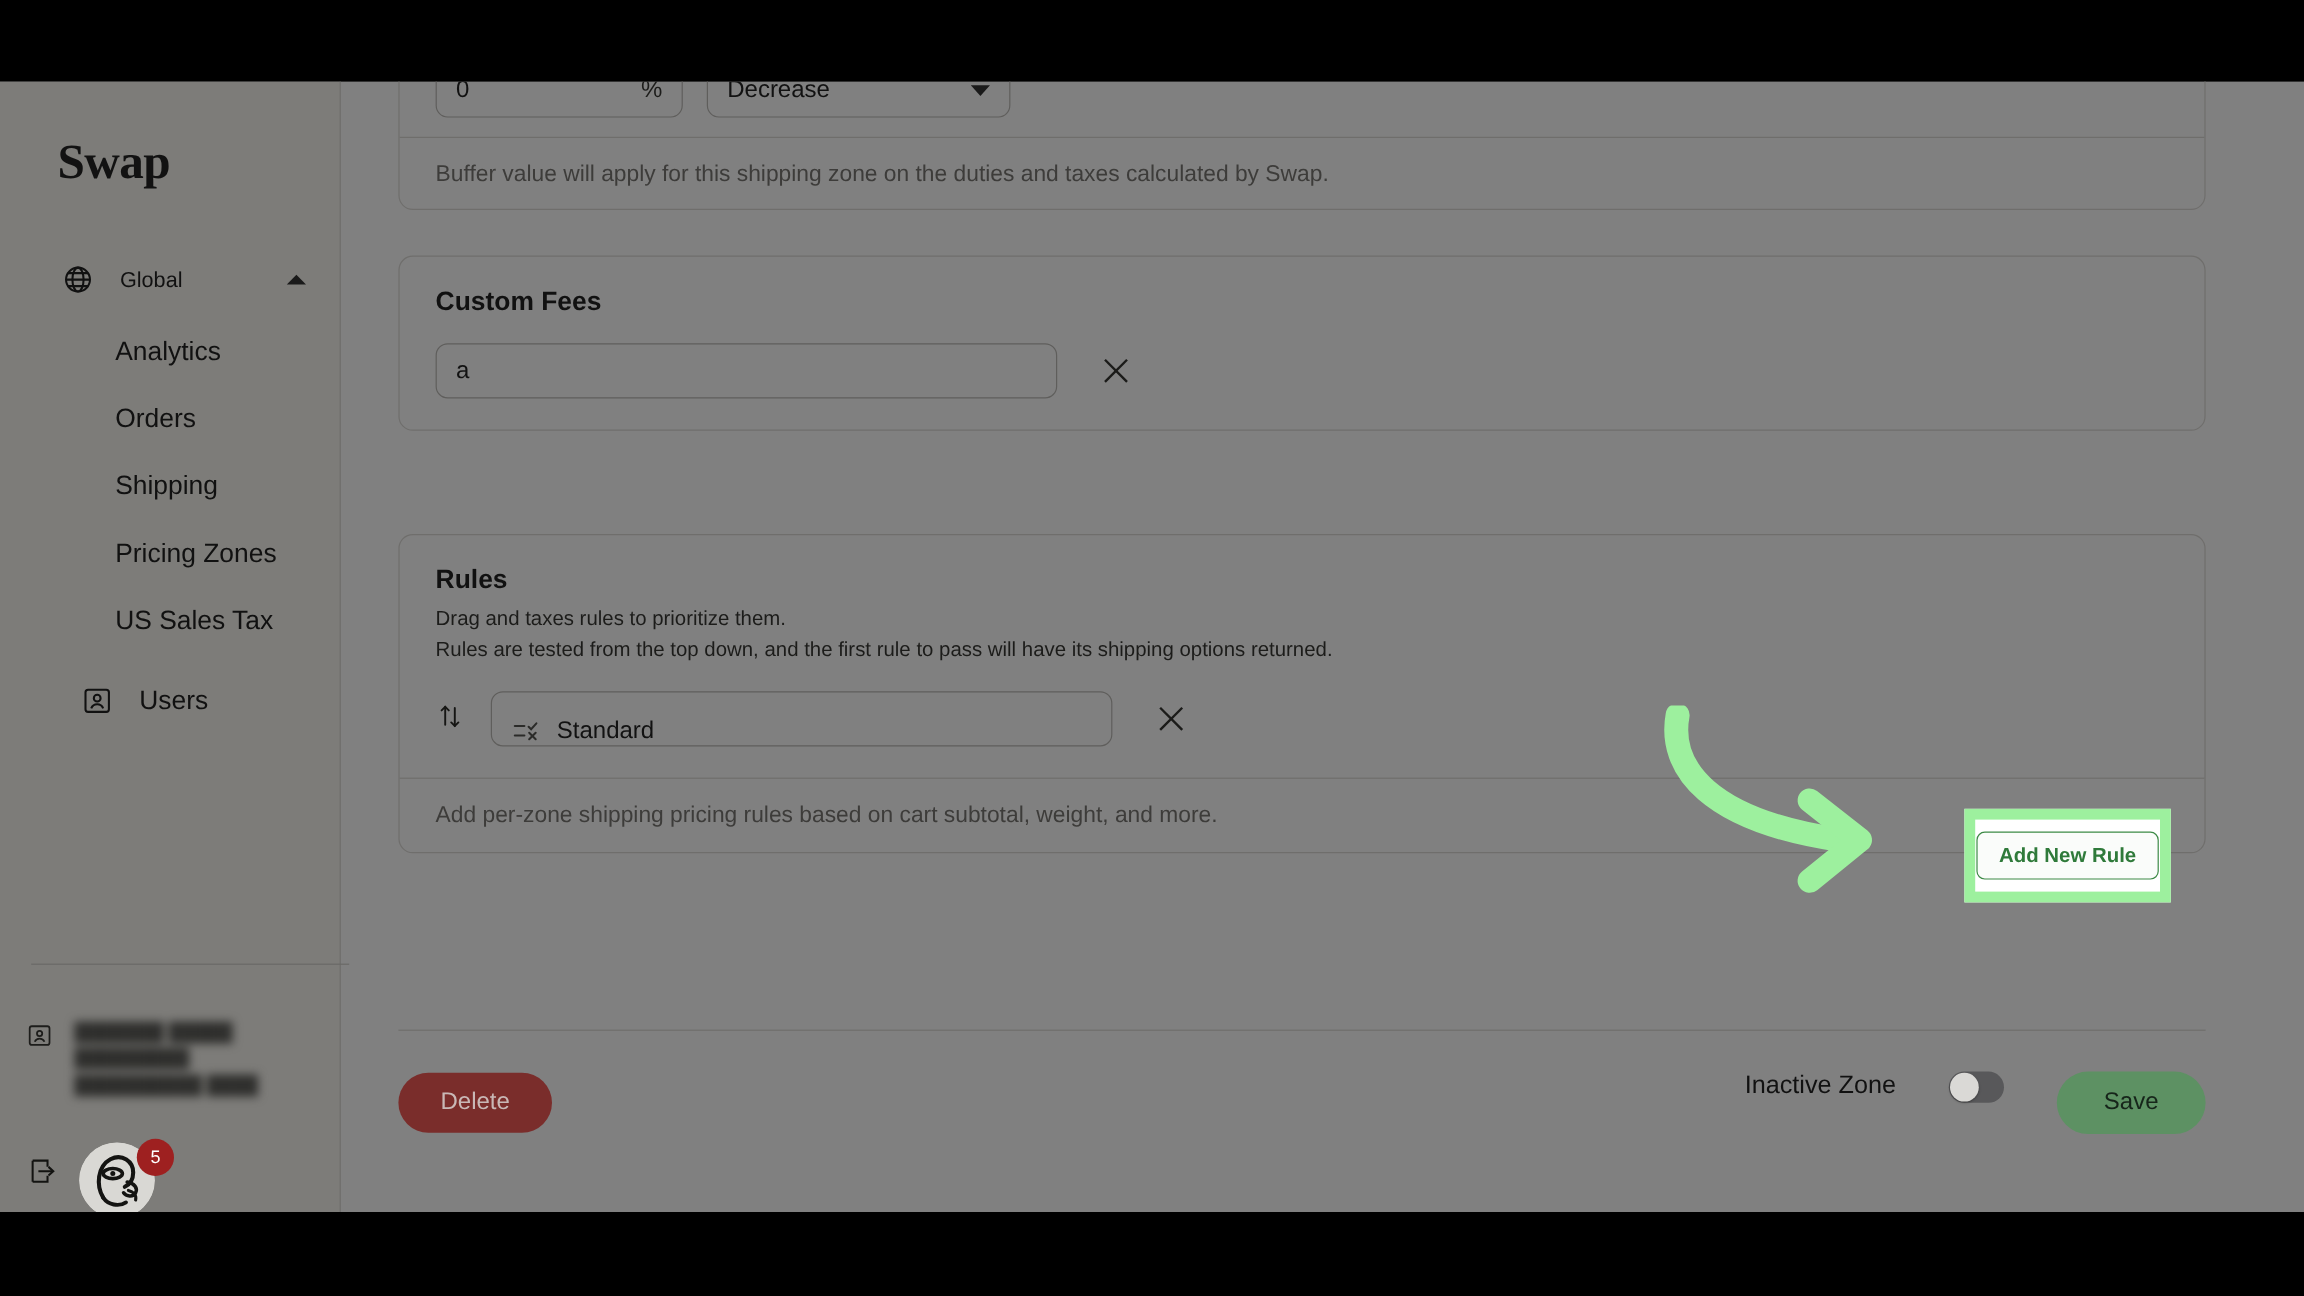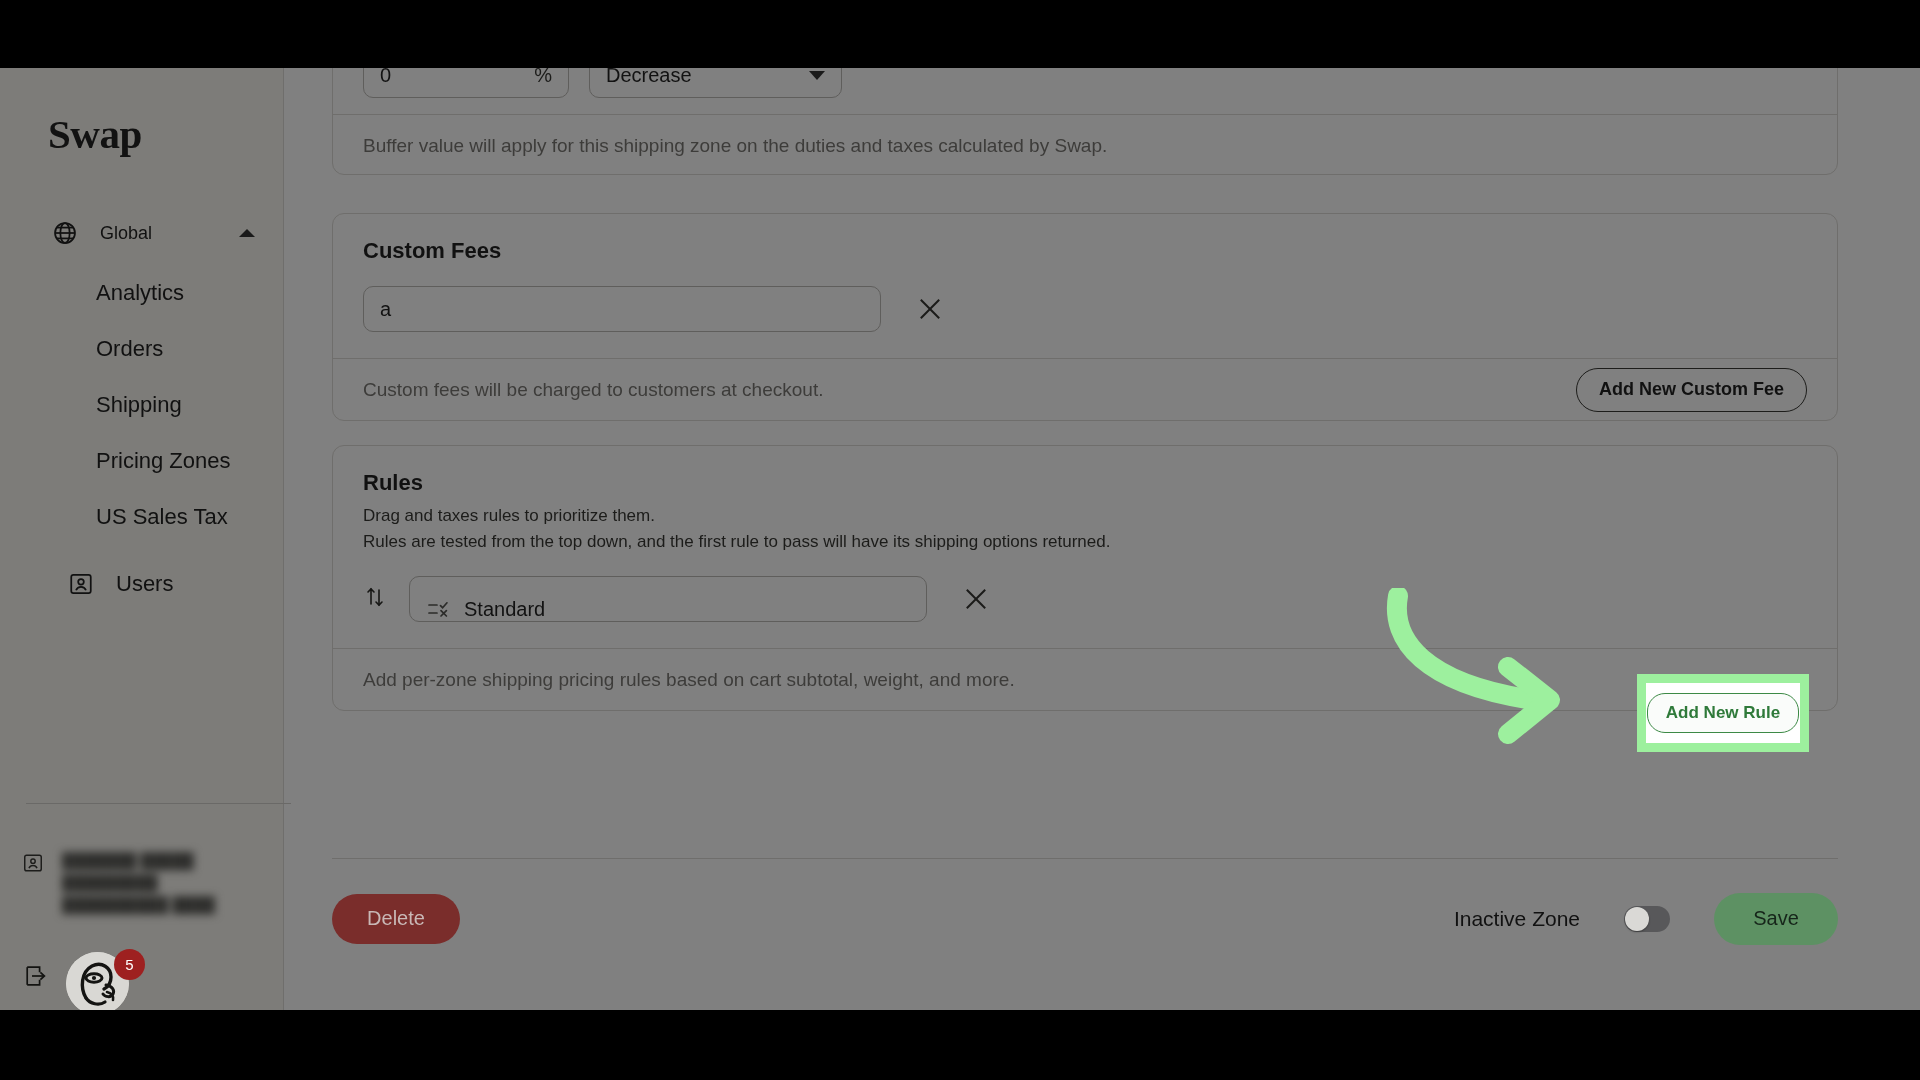--- a/index.html
+++ b/index.html
@@ -156,21 +156,21 @@
   #highlight-box {
     position: absolute;
     left: 1353px; top: 606px;
     width: 172px; height: 78px;
     background: #ffffff;
     border: 9px solid #9df09e;
     display: flex; align-items: center; justify-content: center;
     z-index: 40;
   }
   #add-rule-btn {
-    border: 1px solid #3d8a46; border-radius: 18px;
+    border: 1px solid #3d8a46; border-radius: 7px;
     height: 40px; padding: 0 18px;
     background: #fafcfa; color: #2f7a3a;
     font-size: 17px; font-weight: 700;
     font-family: "Liberation Sans", sans-serif;
     cursor: pointer; white-space: nowrap;
   }
   #arrow-annotation {
     position: absolute; left: 1100px; top: 520px;
     width: 280px; height: 180px; z-index: 39; pointer-events: none;
   }
@@ -180,21 +180,21 @@
     position: absolute; left: 48px; top: 790px;
     width: 1506px; height: 120px;
     border-top: 1px solid #6f6e6c;
     display: flex; align-items: center; justify-content: space-between;
   }
   #delete-btn {
     width: 128px; height: 50px; border: none; border-radius: 26px;
     background: #7a2d2b; color: #c9b8b6; font-size: 20px;
     font-family: "Liberation Sans", sans-serif; cursor: pointer;
   }
-  #footer-right { display: flex; align-items: center; gap: 44px; }
+  #footer-right { display: flex; align-items: flex-start; gap: 44px; }
   #inactive-label { font-size: 21px; color: #111; }
   #toggle {
     width: 46px; height: 26px; border-radius: 13px;
     background: #58585a; position: relative; cursor: pointer; flex: none;
   }
   #toggle-knob {
     position: absolute; left: 1px; top: 1px;
     width: 24px; height: 24px; border-radius: 50%;
     background: #dad9d6; box-shadow: 0 1px 2px rgba(0,0,0,.35);
   }
@@ -325,24 +325,20 @@
     <section class="card" id="card-fees">
       <div class="card-body">
         <div class="section-title">Custom Fees</div>
         <div class="row-inline" style="margin-top:22px;">
           <div class="field" style="width:518px;">
             <span>a</span>
           </div>
           <span class="x-btn" style="margin-left:16px;"></span>
         </div>
       </div>
-      <div class="card-foot">
-        <span class="note">Custom fees will be charged to customers at checkout.</span>
-        <button class="pill-btn">Add New Custom Fee</button>
-      </div>
     </section>
 
     <section class="card" id="card-rules">
       <div class="card-body">
         <div class="section-title">Rules</div>
         <div class="section-sub">Drag and taxes rules to prioritize them.</div>
         <div class="section-sub" style="margin-top:2px;">Rules are tested from the top down, and the first rule to pass will have its shipping options returned.</div>
 
         <div class="row-inline" style="margin-top:22px;">
           <span style="width:26px;flex:none;">

